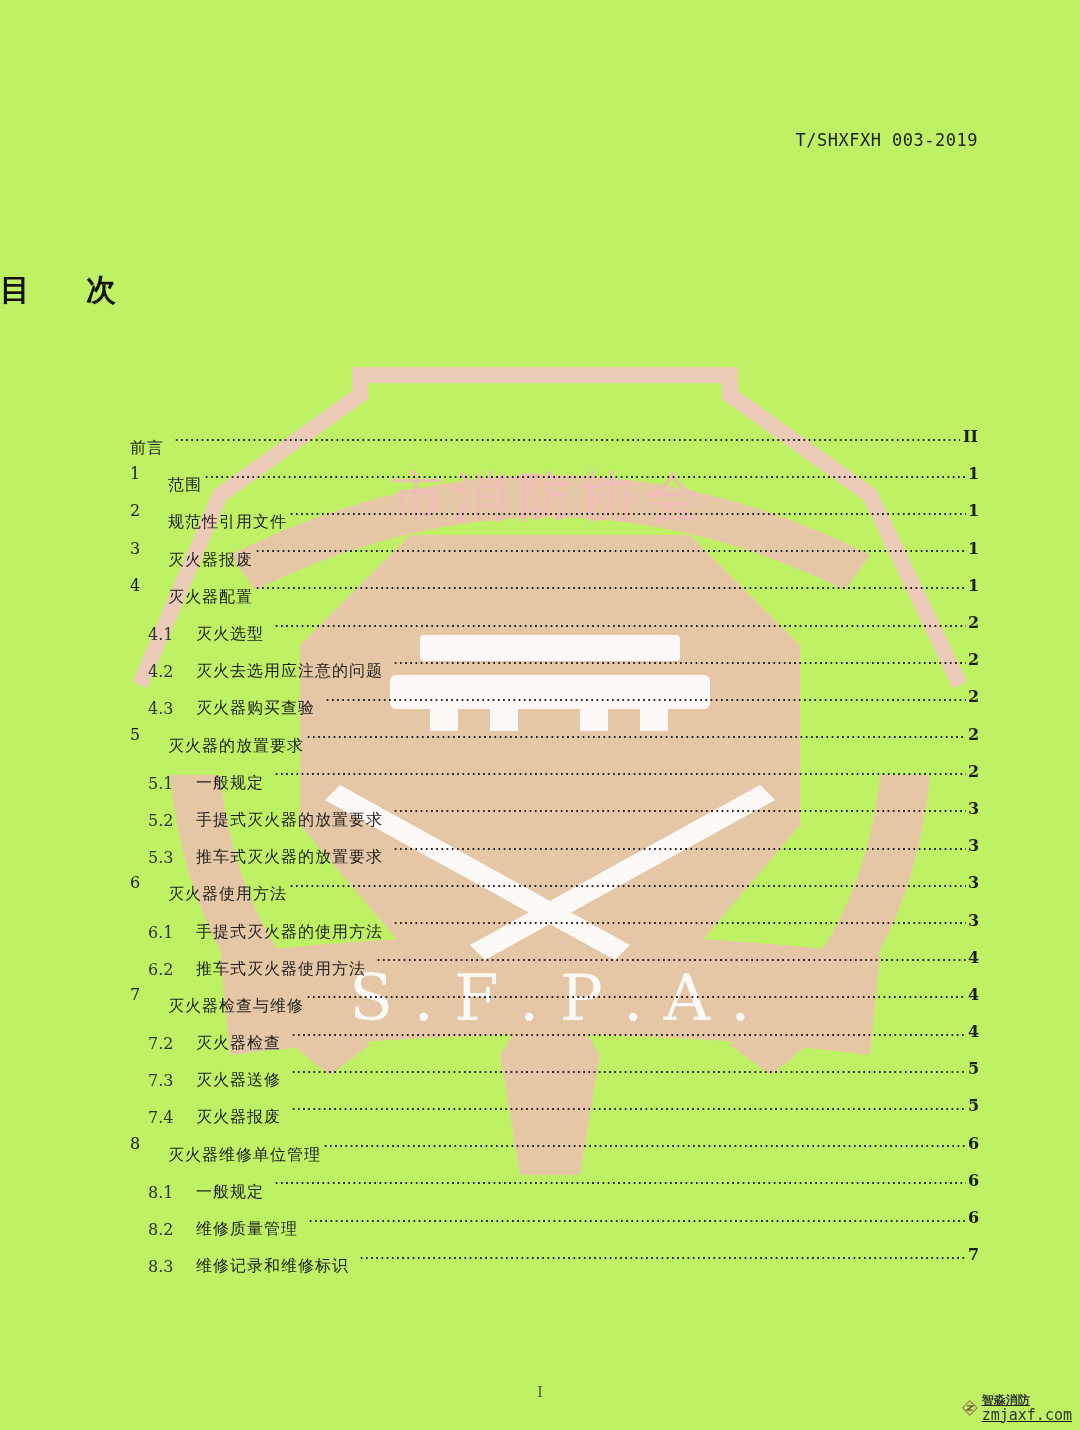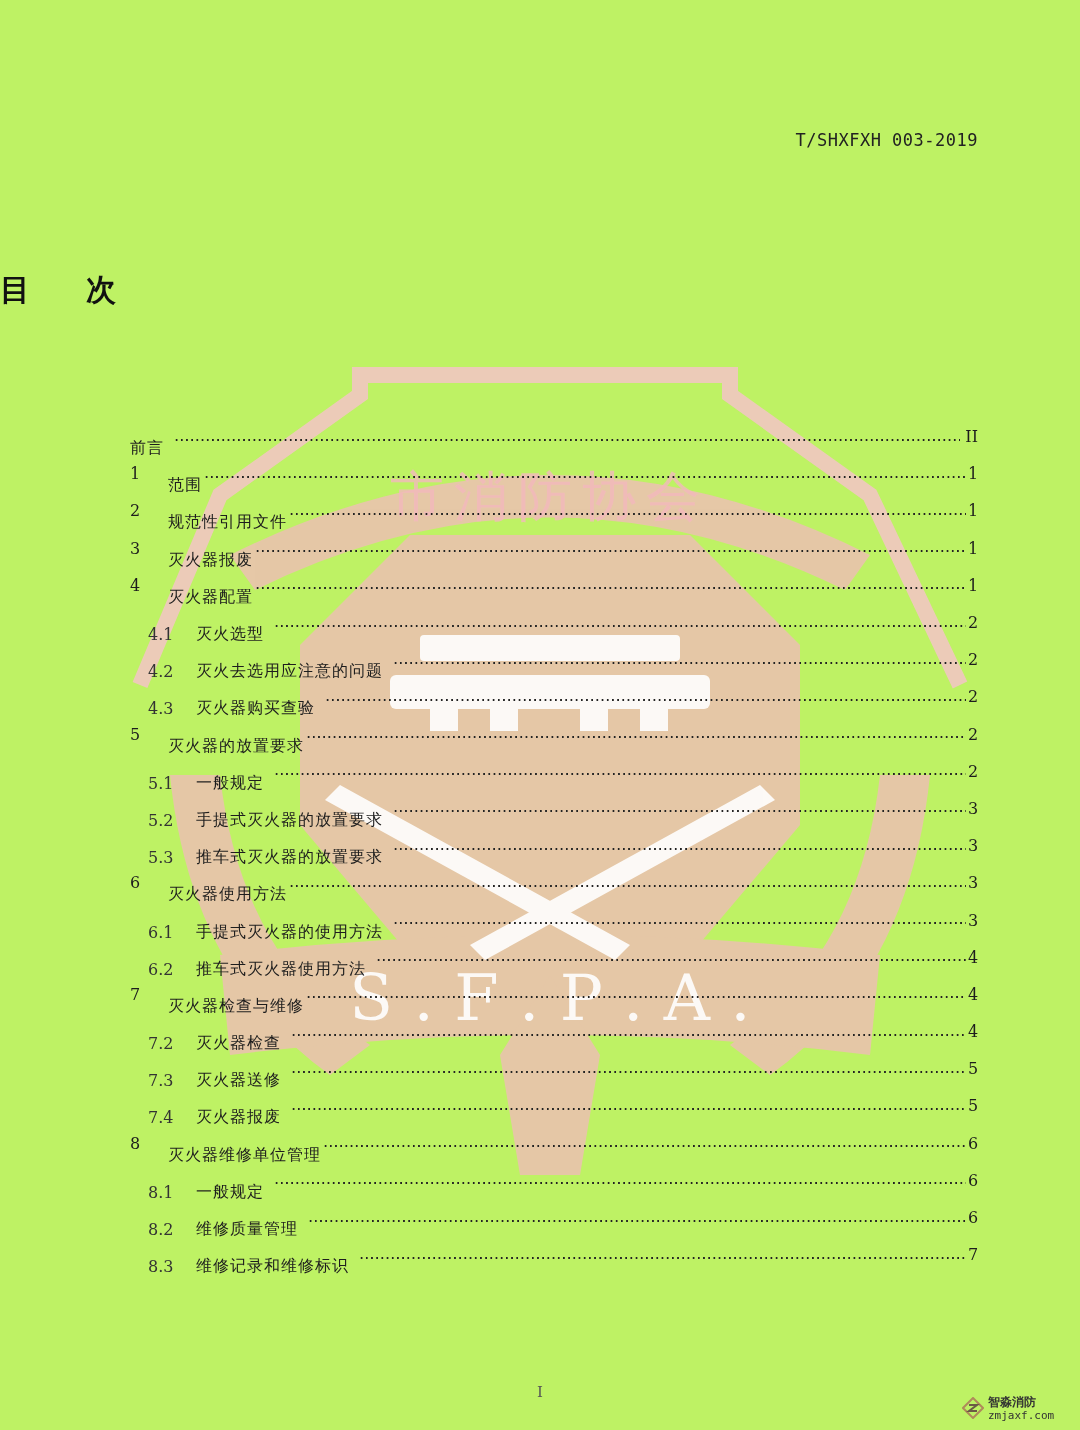--- a/index.html
+++ b/index.html
@@ -27,32 +27,32 @@
   .toc-row .num { flex: 0 0 auto; }
   .toc-row.l1 .num { width: 38px; padding-left: 0; }
   .toc-row.l2 .num { width: 48px; padding-left: 18px; color: #333; margin-top: 24px; }
   .toc-row.l0 .num { width: 0; }
   .toc-row .label { flex: 0 0 auto; white-space: nowrap; letter-spacing: 1px;
                     font-family: "DejaVu Sans", "Liberation Sans", sans-serif; font-size: 16px; margin-top: 24px; }
   .toc-row .dots { flex: 1 1 auto; height: 2px; margin: 6px 2px 0 2px;
                    background-image: radial-gradient(circle, #222 0.9px, transparent 1.1px);
                    background-size: 5.2px 2px; background-repeat: repeat-x; }
   .toc-row.l2 .dots, .toc-row.l0 .dots { margin-left: 10px; }
-  .toc-row .page-ref { flex: 0 0 auto; width: 10px; text-align: right; font-size: 16px; }
+  .toc-row .page-ref { flex: 0 0 auto; width: 10px; text-align: right; font-size: 16px; font-weight: bold; }
   .toc-row.l0 .page-ref { width: 16px; }
 
   .footer-page { position: absolute; left: 0; width: 1080px; top: 1383px; text-align: center;
                  font-size: 15px; color: #555; }
 
   .brand { position: absolute; left: 962px; top: 1392px; width: 110px; height: 32px;
-           display: flex; align-items: center; gap: 4px; }
+           display: flex; align-items: center; gap: 4px; text-decoration: underline; }
   .brand .logo { width: 22px; height: 22px; }
   .brand .txt { display: flex; flex-direction: column; line-height: 1; }
   .brand .name { font-family: "DejaVu Sans", sans-serif; font-size: 12px; font-weight: bold; color: #333; }
-  .brand .url { font-family: "DejaVu Sans Mono", monospace; font-size: 11px; color: #333; margin-top: 2px; }
+  .brand .url { font-family: "DejaVu Sans Mono", monospace; font-size: 15px; color: #333; margin-top: 2px; }
 </style>
 </head>
 <body>
 
 <div class="page">
 
   <div class="std-code">T/SHXFXH 003-2019</div>
 
   <div class="toc-title">
     <span>目</span><span class="gap"></span><span>次</span>

